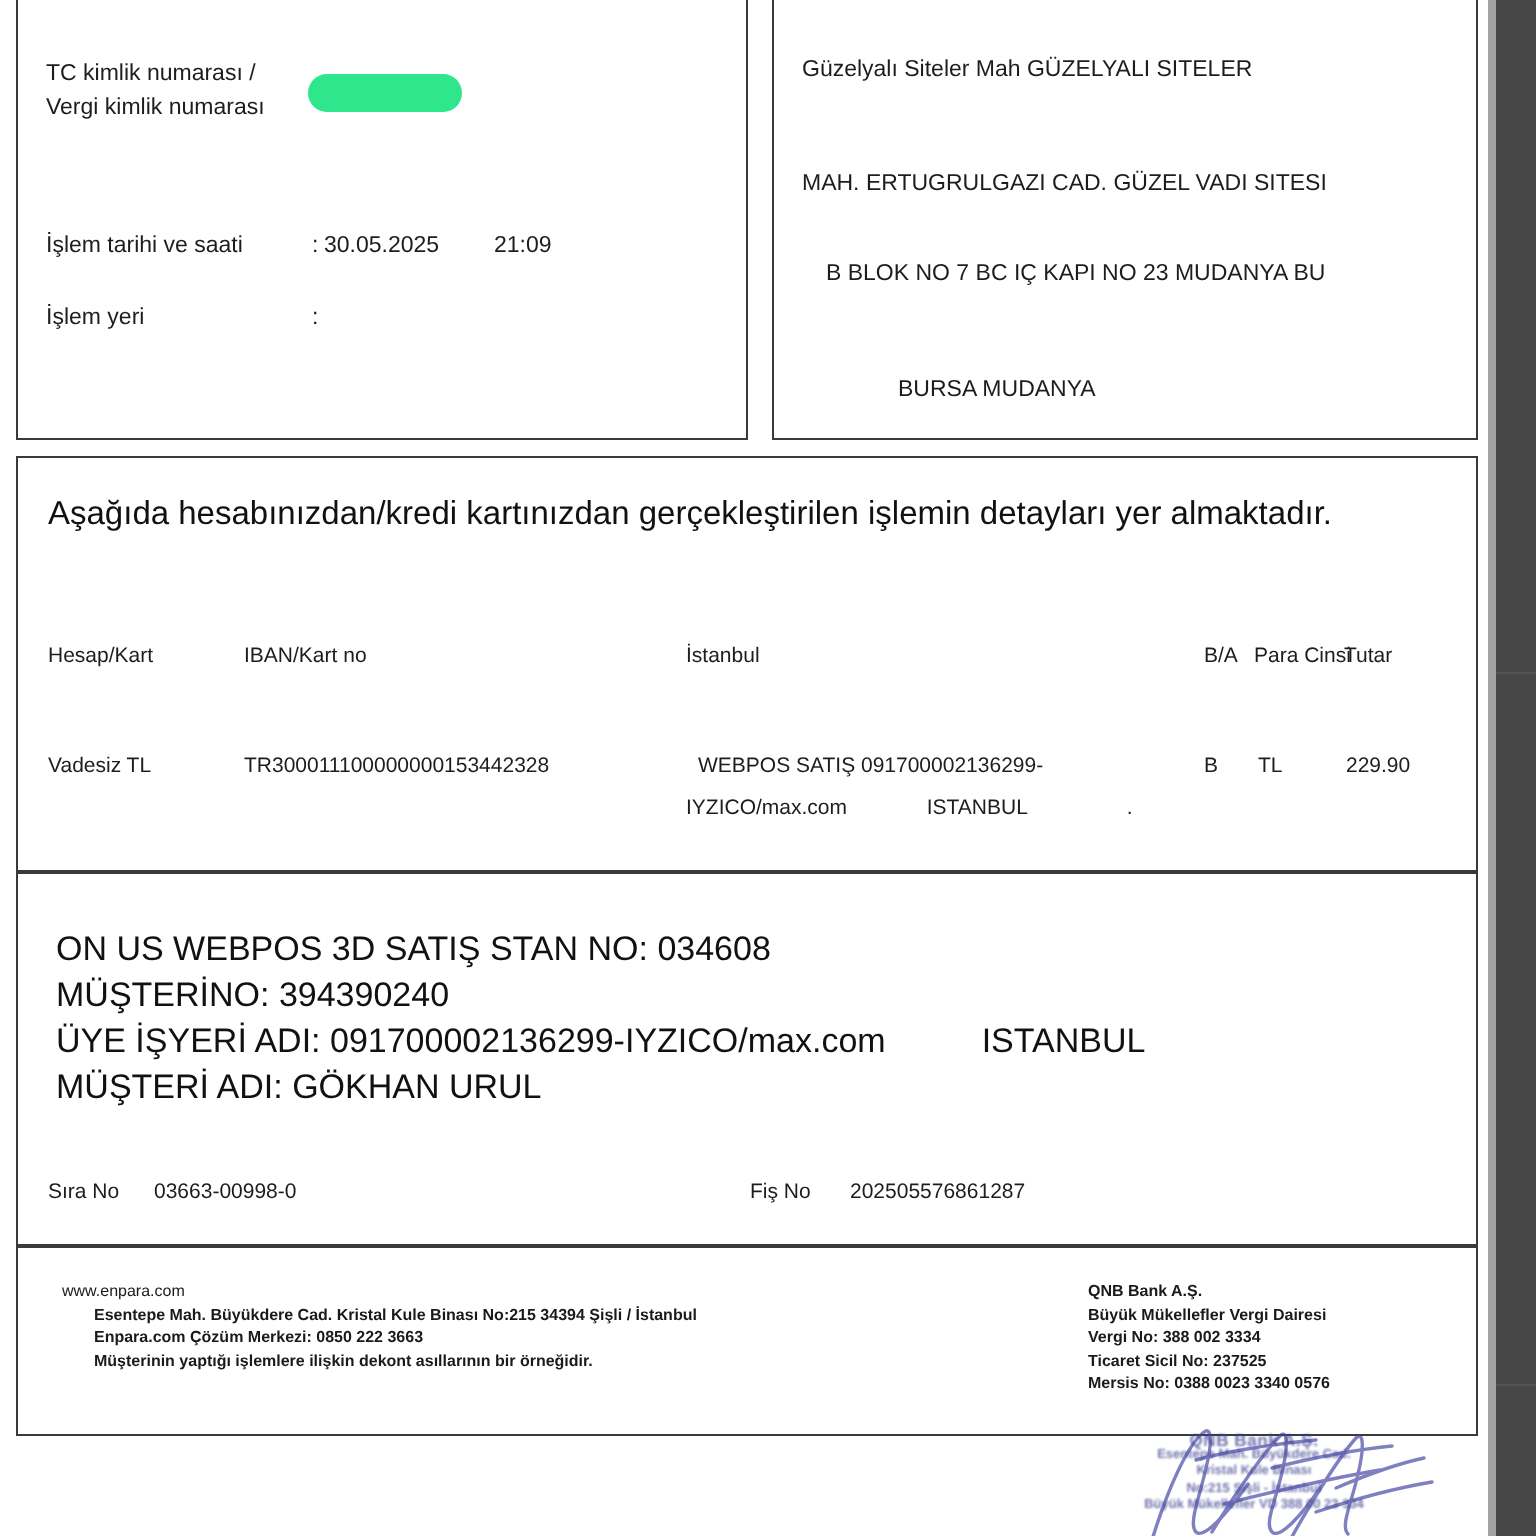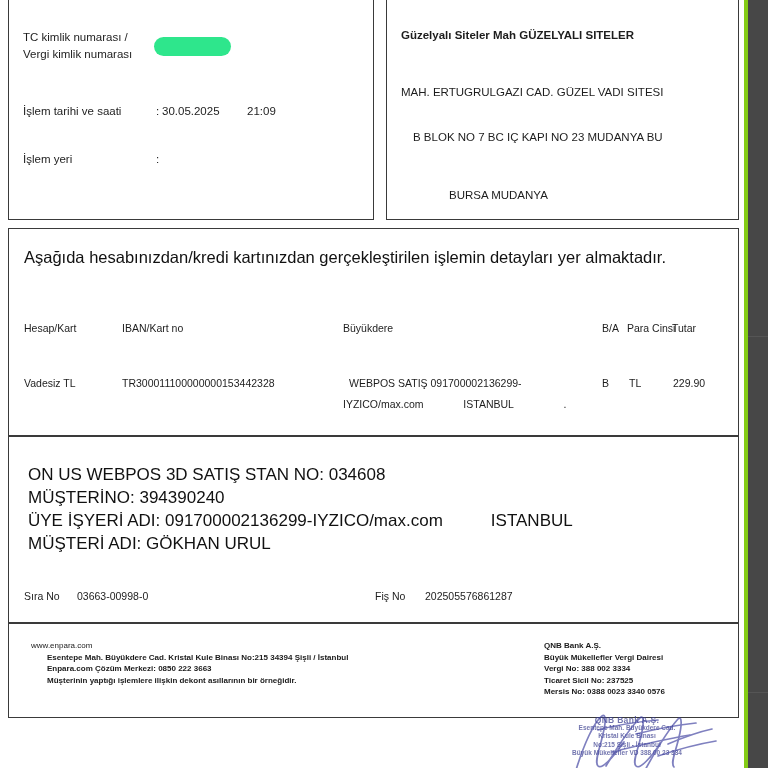--- a/index.html
+++ b/index.html
@@ -10,21 +10,21 @@
     overflow: hidden;
     background: #ffffff;
     font-family: "Liberation Sans", sans-serif;
     -webkit-font-smoothing: antialiased;
   }
 
   #screen {
     position: relative;
     width: 768px;
     height: 768px;
-    background: #84cc16;
+    background: #a3a3a3;
   }
 
   
   .viewer-band {
     position: absolute;
     top: 0;
     left: 748px;
     width: 20px;
     height: 768px;
     background: #474747;
@@ -96,21 +96,21 @@
     position: absolute;
     font-size: 11.5px;
     color: #1d1d1d;
     line-height: 17px;
     white-space: nowrap;
   }
   .id-label { left: 14px; }
 
   .row-tc      { top: 34px; }
   .row-tc-2    { top: 51px; }
-  .row-date    { top: 108px; }
+  .row-date    { top: 120px; }
   .row-place   { top: 156px; }
 
   .redact-pill {
     position: absolute;
     left: 145px;
     top: 42px;
     width: 77px;
     height: 19px;
     border-radius: 10px;
     background: #2ee68c;
@@ -122,21 +122,21 @@
   .place-sep  { position: absolute; left: 147px; }
 
   
   .addr-line {
     position: absolute;
     left: 14px;
     font-size: 11.5px;
     color: #1d1d1d;
     white-space: nowrap;
   }
-  .addr-1 { top: 34px; font-weight: bold; }
+  .addr-1 { top: 34px; }
   .addr-2 { top: 91px; }
   .addr-3 { top: 136px; padding-left: 12px; }
   .addr-4 { top: 194px; left: 22px; padding-left: 40px; }
 
   
   .detail-heading {
     position: absolute;
     left: 15px;
     top: 16px;
     width: 700px;
@@ -317,21 +317,21 @@
       <div class="addr-line addr-4">BURSA MUDANYA</div>
     </div>
 
     <div class="panel panel-detail">
 
       <div class="detail-heading">Aşağıda hesabınızdan/kredi kartınızdan gerçekleştirilen işlemin detayları yer almaktadır.</div>
 
       <div class="tbl tbl-head">
         <span class="tbl-cell col-hesap">Hesap/Kart</span>
         <span class="tbl-cell col-iban">IBAN/Kart no</span>
-        <span class="tbl-cell col-aciklama">Büyükdere</span>
+        <span class="tbl-cell col-aciklama">İstanbul</span>
         <span class="tbl-cell col-ba">B/A</span>
         <span class="tbl-cell col-para">Para Cinsi</span>
         <span class="tbl-cell col-tutar">Tutar</span>
       </div>
 
       <div class="tbl tbl-body">
         <span class="tbl-cell col-hesap">Vadesiz TL</span>
         <span class="tbl-cell col-iban">TR300011100000000153442328</span>
         <span class="tbl-cell col-aciklama">WEBPOS SATIŞ 091700002136299-</span>
         <span class="tbl-cell col-ba">B</span>

